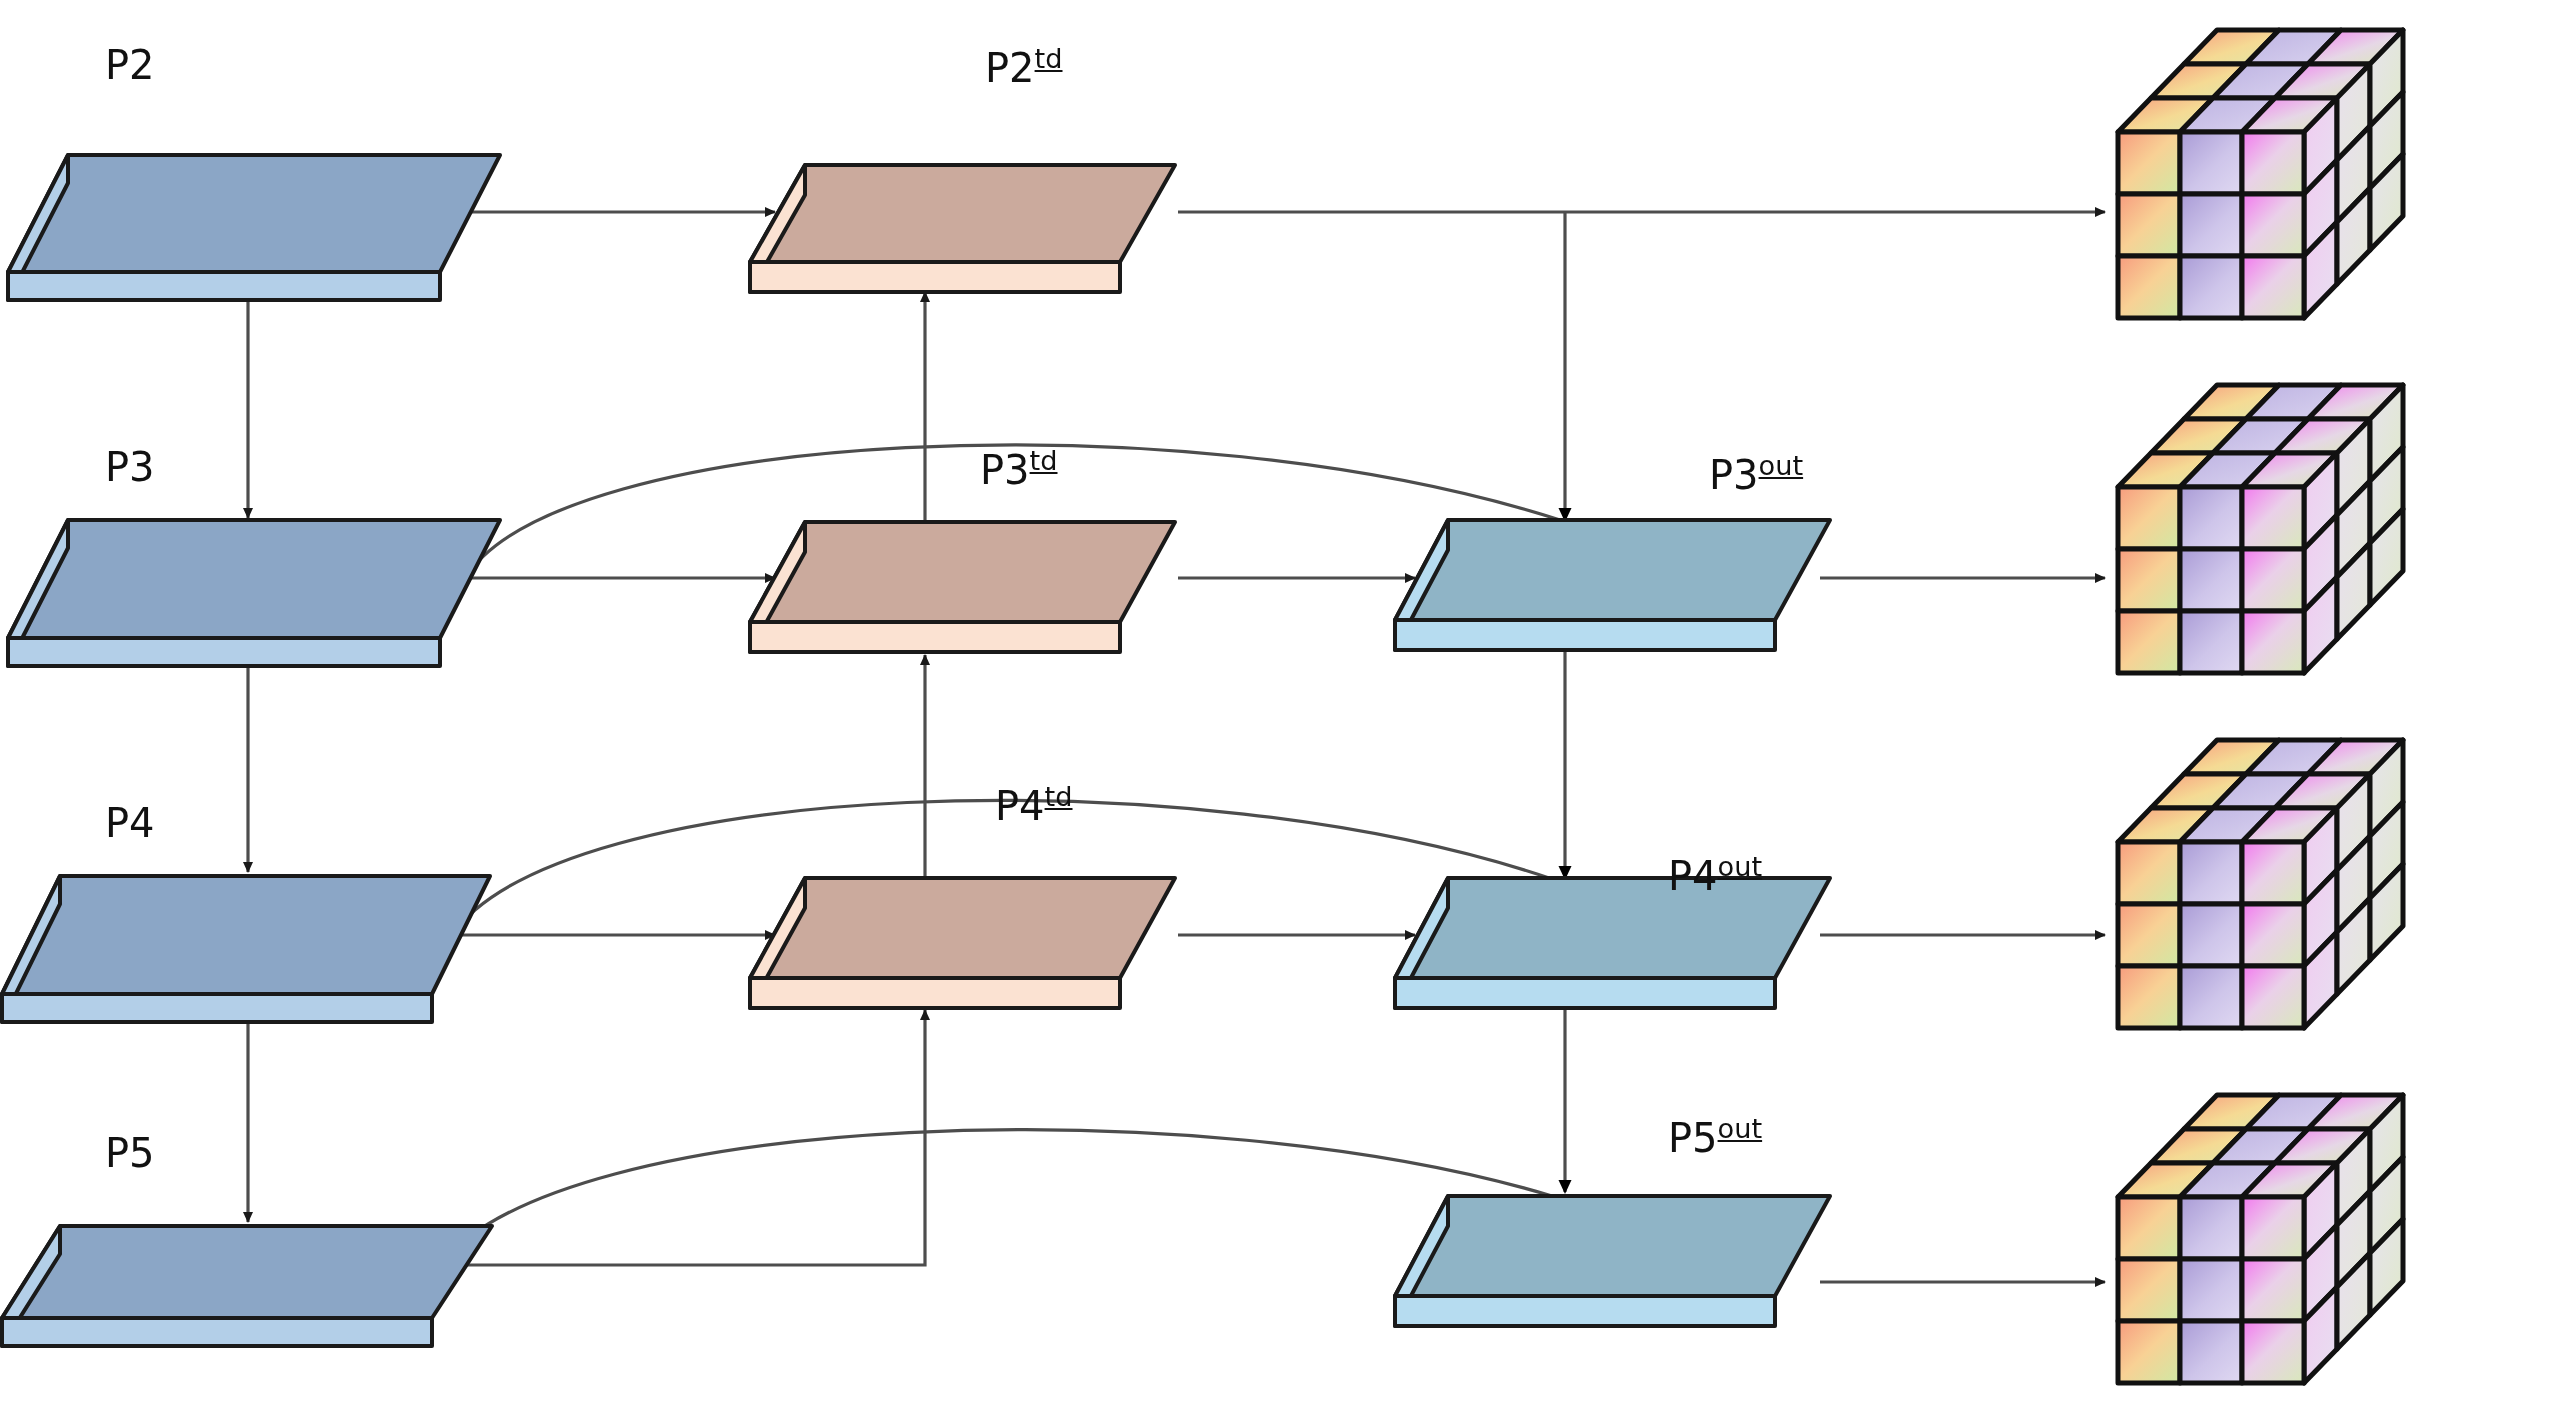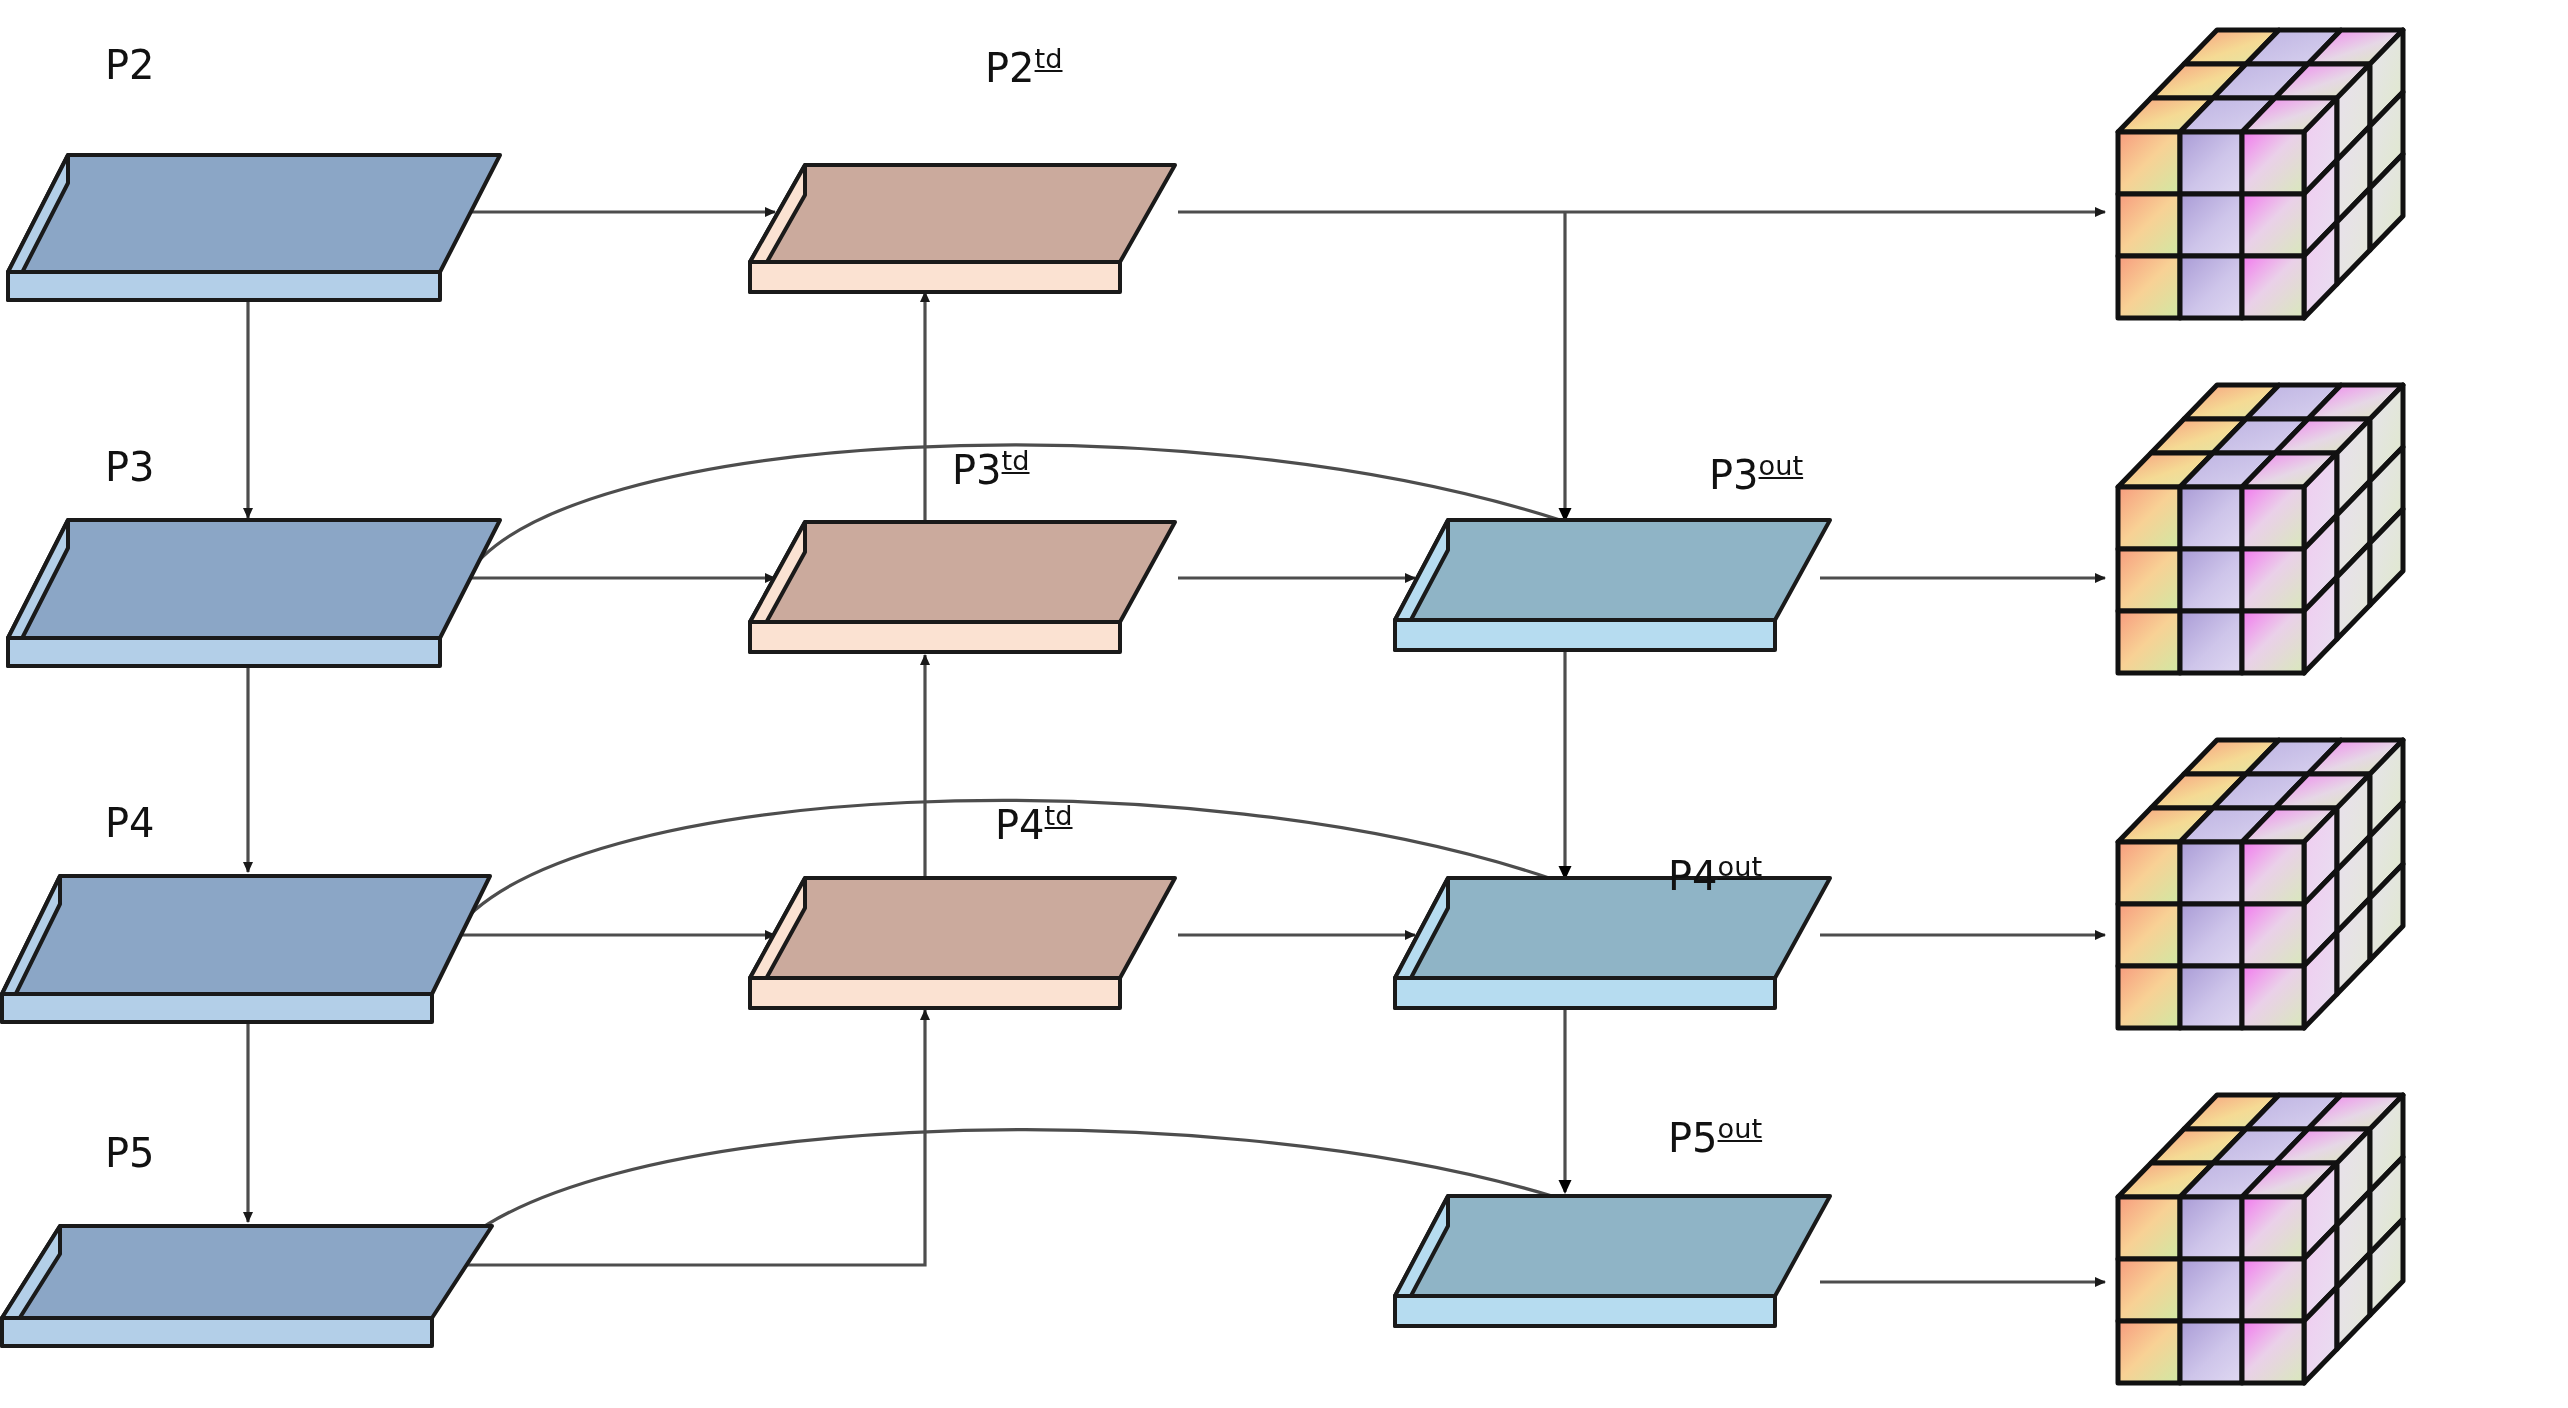--- a/index.html
+++ b/index.html
@@ -294,24 +294,24 @@
 <div class="lbl" style="left:105px;top:803px;">
   <span>P4</span><sup></sup>
 </div>
 <div class="lbl" style="left:105px;top:1133px;">
   <span>P5</span><sup></sup>
 </div>
 
 <div class="lbl" style="left:985px;top:48px;">
   <span>P2</span><sup>td</sup>
 </div>
-<div class="lbl" style="left:952px;top:450px;text-align:center;">
+<div class="lbl" style="left:980px;top:450px;text-align:center;">
   <span>P3</span><sup>td</sup>
 </div>
-<div class="lbl" style="left:995px;top:805px;">
+<div class="lbl" style="left:995px;top:786px;">
   <span>P4</span><sup>td</sup>
 </div>
 
 <div class="lbl" style="left:1668px;top:455px;margin-left:41px;">
   <span>P3</span><sup>out</sup>
 </div>
 <div class="lbl" style="left:1668px;top:856px;">
   <span>P4</span><sup>out</sup>
 </div>
 <div class="lbl" style="left:1668px;top:1118px;">

